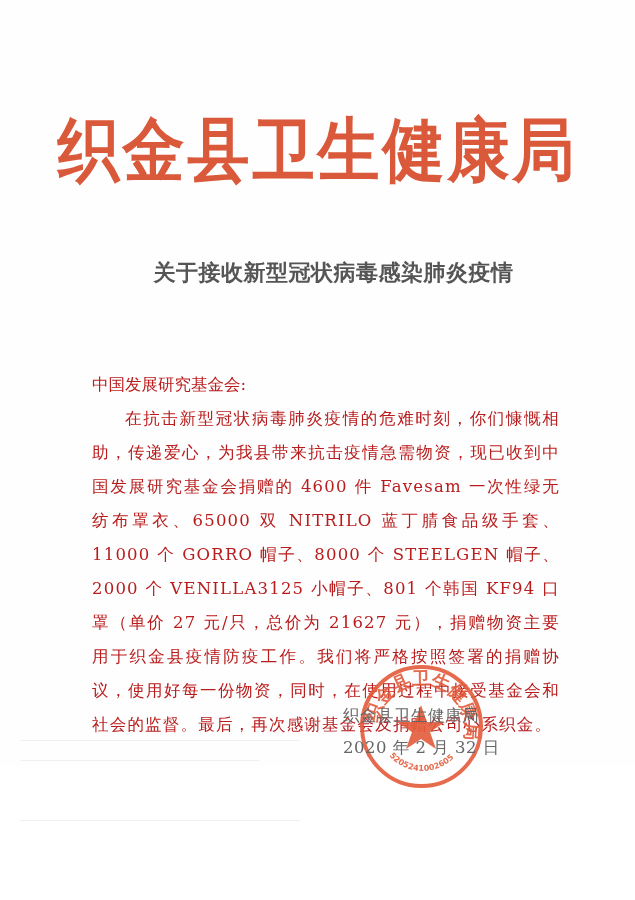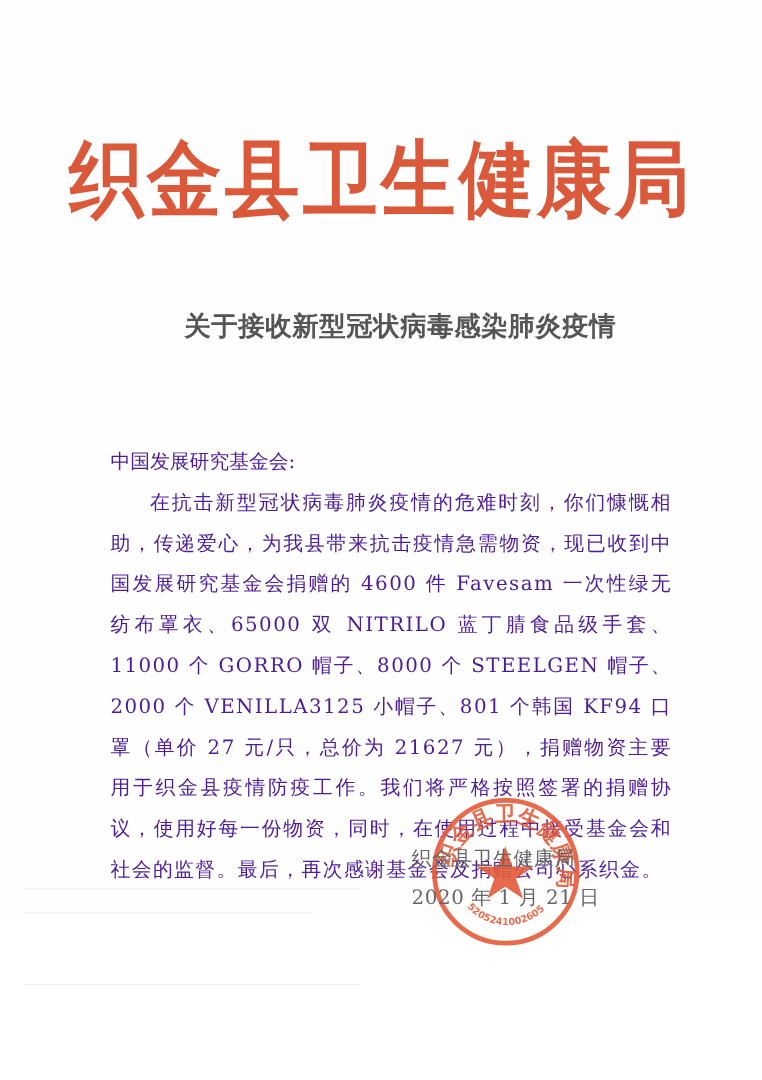--- a/index.html
+++ b/index.html
@@ -15,21 +15,21 @@
     transform: scaleY(1.12); transform-origin: top center;
   }
   .title {
     position: absolute; left: 16px; width: 635px; text-align: center;
     color: #555; font-size: 22px; font-weight: bold; line-height: 32px; letter-spacing: 0.5px;
   }
   .title.l1 { top: 256px; }
   .title.l2 { top: 298px; }
   .body {
     position: absolute; left: 92px; top: 368px; width: 468px;
-    color: #4c1d95; font-size: 16.5px; line-height: 34px;
+    color: #b91c1c; font-size: 16.5px; line-height: 34px;
   }
   .salutation { margin: 0; white-space: nowrap; }
   .para { margin: 0; text-indent: 2em; text-align: justify; letter-spacing: 1.2px; }
   .sign {
     position: absolute; left: 343px; top: 700px; color: #666; font-size: 16.5px; line-height: 32px;
     z-index: 2; letter-spacing: 0.5px;
   }
   .sign div { white-space: nowrap; }
   .sign .date { margin-left: 0px; }
   .stamp {
@@ -68,19 +68,19 @@
       </text>
       <polygon points="61,40 67,57 85,57 70,67 76,84 61,74 46,84 52,67 37,57 55,57" fill="#e45b3a"></polygon>
       <text font-size="8" font-weight="bold" fill="#e45b3a" font-family="DejaVu Sans, sans-serif">
         <textPath href="#arcBot" startOffset="8%">5205241002605</textPath>
       </text>
     </svg>
   </div>
 
   <div class="sign">
     <div>织金县卫生健康局</div>
-    <div class="date">2020 年 1 月 21 日</div>
+    <div class="date">2020 年 2 月 32 日</div>
   </div>
 
   <div class="faint"></div>
   <div class="faint f2"></div>
   <div class="faint f3"></div>
 </div>
 
 </body></html>

